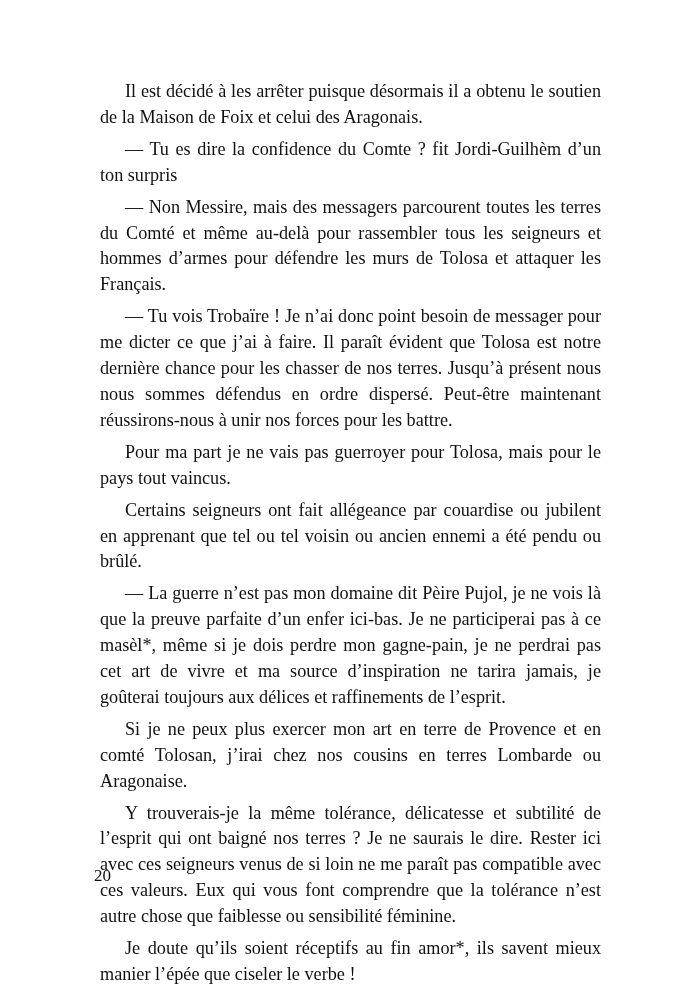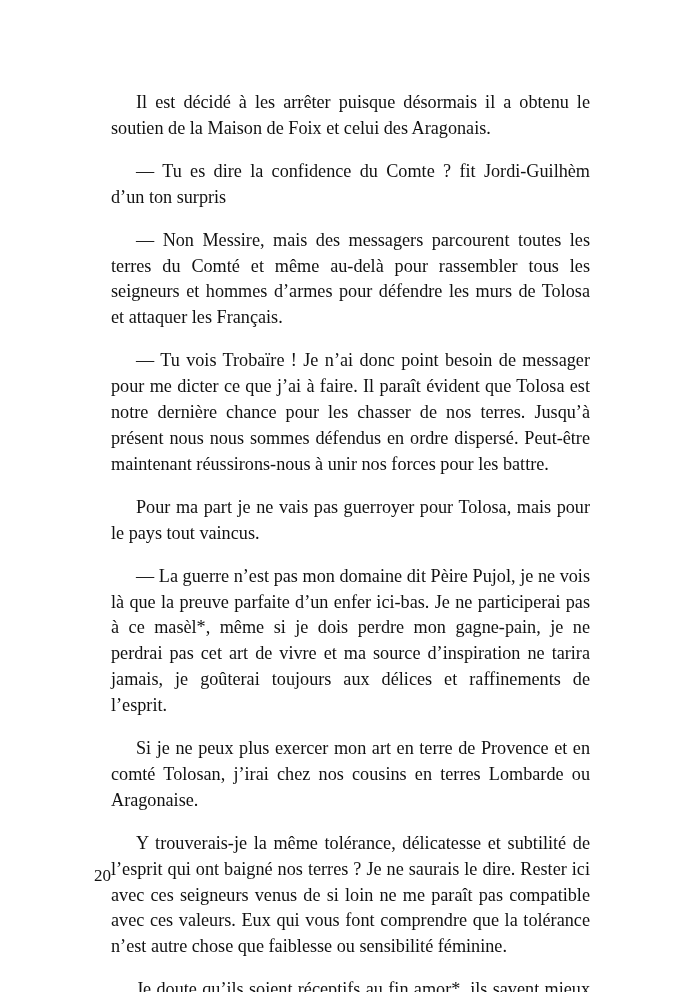--- a/index.html
+++ b/index.html
@@ -8,21 +8,21 @@
     position: absolute;
     left: 94px;
     top: 73px;
     width: 513px;
     font-family: "Liberation Serif", serif;
     font-size: 18.2px;
     line-height: 25.9px;
     color: #111111;
   }
   .page p {
-    margin: 17px;
+    margin: 6px;
     text-indent: 25px;
     text-align: justify;
   }
   .page-number {
     position: absolute;
     left: 94px;
     top: 866px;
     font-family: "Liberation Serif", serif;
     font-size: 17px;
     color: #111111;
@@ -30,19 +30,20 @@
 </style>
 </head>
 <body>
 
 <div class="page">
   <p>Il est décidé à les arrêter puisque désormais il a obtenu le soutien de la Maison de Foix et celui des Aragonais.</p>
   <p>— Tu es dire la confidence du Comte ? fit Jordi-Guilhèm d’un ton surpris</p>
   <p>— Non Messire, mais des messagers parcourent toutes les terres du Comté et même au-delà pour rassembler tous les seigneurs et hommes d’armes pour défendre les murs de Tolosa et attaquer les Français.</p>
   <p>— Tu vois Trobaïre ! Je n’ai donc point besoin de messager pour me dicter ce que j’ai à faire. Il paraît évident que Tolosa est notre dernière chance pour les chasser de nos terres. Jusqu’à présent nous nous sommes défendus en ordre dispersé. Peut-être maintenant réussirons-nous à unir nos forces pour les battre.</p>
   <p>Pour ma part je ne vais pas guerroyer pour Tolosa, mais pour le pays tout vaincus.</p>
+  <p>Certains seigneurs ont fait allégeance par couardise ou jubilent en apprenant que tel ou tel voisin ou ancien ennemi a été pendu ou brûlé.</p>
   <p>— La guerre n’est pas mon domaine dit Pèire Pujol, je ne vois là que la preuve parfaite d’un enfer ici-bas. Je ne participerai pas à ce masèl*, même si je dois perdre mon gagne-pain, je ne perdrai pas cet art de vivre et ma source d’inspiration ne tarira jamais, je goûterai toujours aux délices et raffinements de l’esprit.</p>
   <p>Si je ne peux plus exercer mon art en terre de Provence et en comté Tolosan, j’irai chez nos cousins en terres Lombarde ou Aragonaise.</p>
   <p>Y trouverais-je la même tolérance, délicatesse et subtilité de l’esprit qui ont baigné nos terres ? Je ne saurais le dire. Rester ici avec ces seigneurs venus de si loin ne me paraît pas compatible avec ces valeurs. Eux qui vous font comprendre que la tolérance n’est autre chose que faiblesse ou sensibilité féminine.</p>
   <p>Je doute qu’ils soient réceptifs au fin amor*, ils savent mieux manier l’épée que ciseler le verbe !</p>
 </div>
 
 <div class="page-number">20</div>
 
 </body></html>

